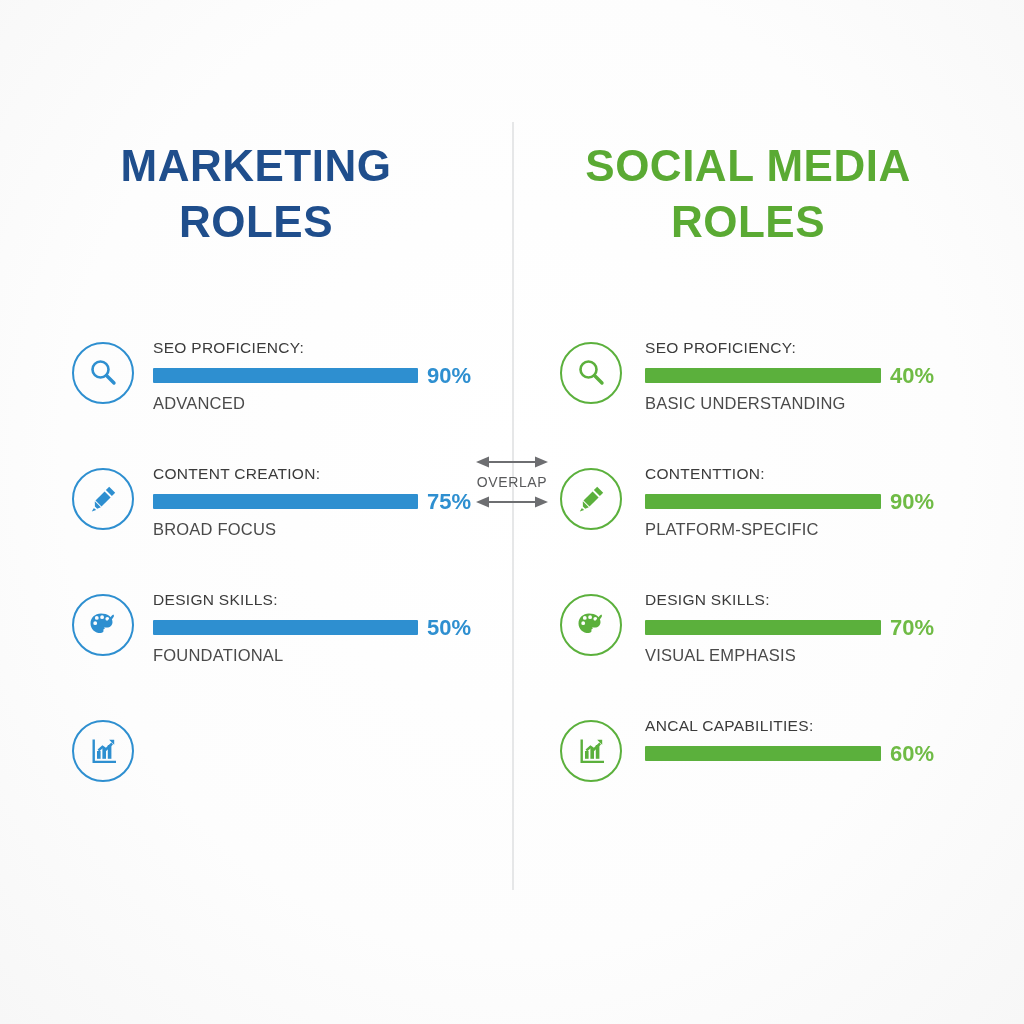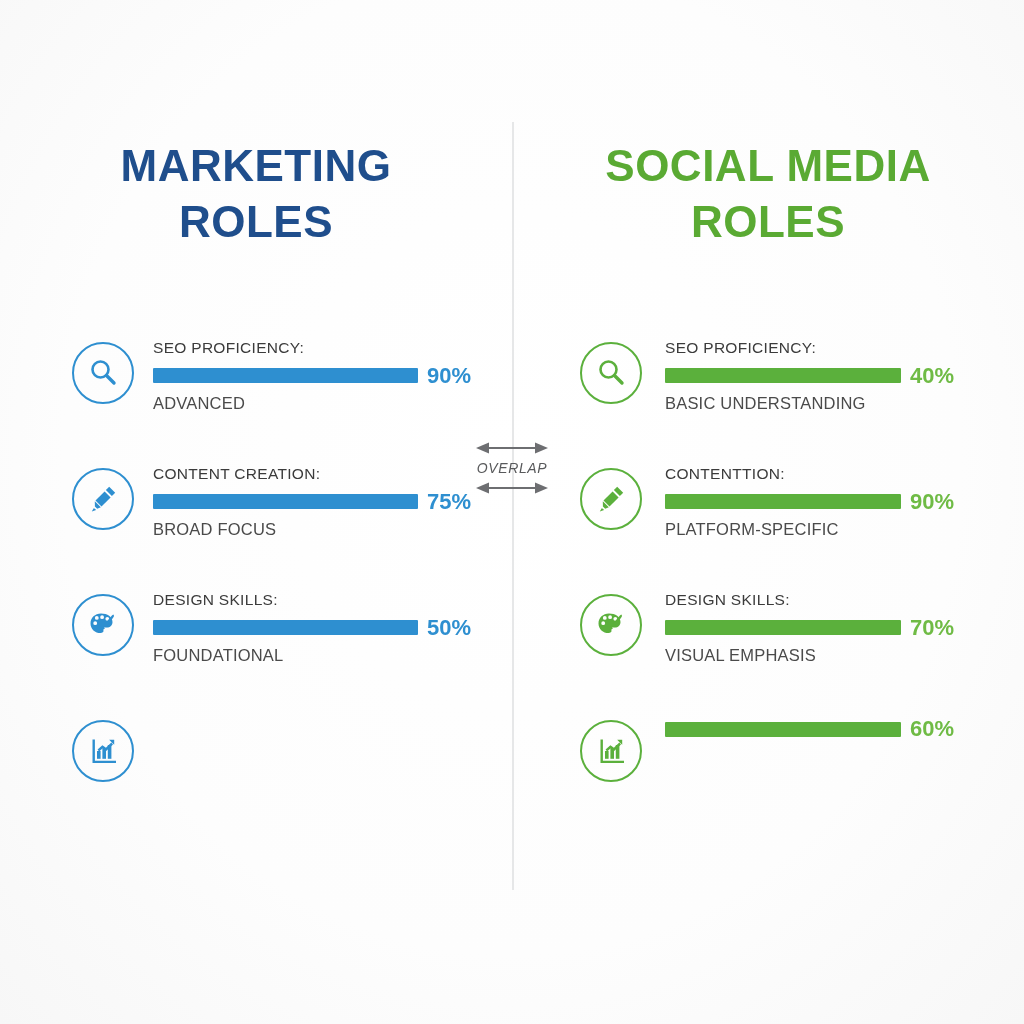--- a/index.html
+++ b/index.html
@@ -32,21 +32,21 @@
     background: #e6e7e8;
   }
 
   .column {
     position: absolute;
     top: 0;
     width: 512px;
     height: 1024px;
   }
   .column.left  { left: 0; }
-  .column.right { left: 512px; }
+  .column.right { left: 492px; }
 
   .col-title {
     position: absolute;
     top: 138px;
     width: 100%;
     text-align: center;
     font-size: 44px;
     font-weight: bold;
     line-height: 1.28;
     letter-spacing: 0.5px;
@@ -130,25 +130,24 @@
     color: #4a4a4a;
     letter-spacing: 0.2px;
     line-height: 1;
     white-space: nowrap;
   }
 
   
   .overlap {
     position: absolute;
     left: 462px;
-    top: 441px;
+    top: 455px;
     width: 100px;
     text-align: center;
     color: #6d6e71;
-    font-style: italic;
   }
   .overlap .arrow { display: block; margin: 0 auto; }
   .overlap-label {
     font-size: 14px;
     letter-spacing: 0.6px;
     color: #58595b;
     margin: 6px 0;
     line-height: 1;
   }
 </style>
@@ -316,20 +315,21 @@
               <path d="M6.5 5.5h2.4v21.2h21.1v2.4H6.5z"></path>
               <rect x="11" y="17" width="3.6" height="7.8"></rect>
               <rect x="16.4" y="14" width="3.6" height="10.8"></rect>
               <rect x="21.8" y="11" width="3.6" height="13.8"></rect>
               <path d="M11.6 15.6l4.8-4.4 3.5 2.6 5.4-5.2 1.7 1.8-6.8 6.5-3.5-2.6-3.6 3.3z"></path>
               <path d="M23.2 5.8h5v5l-1.9-1.9-1.2-1.2z"></path>
             </g>
           </svg>
         </div>
         <div class="body">
+          <div class="skill-label">ANCAL CAPABILITIES:</div>
           <div class="bar-line">
             <div class="bar-track"></div>
             <div class="pct">60%</div>
           </div>
         </div>
       </div>
 
     </div>
   </div>
 

